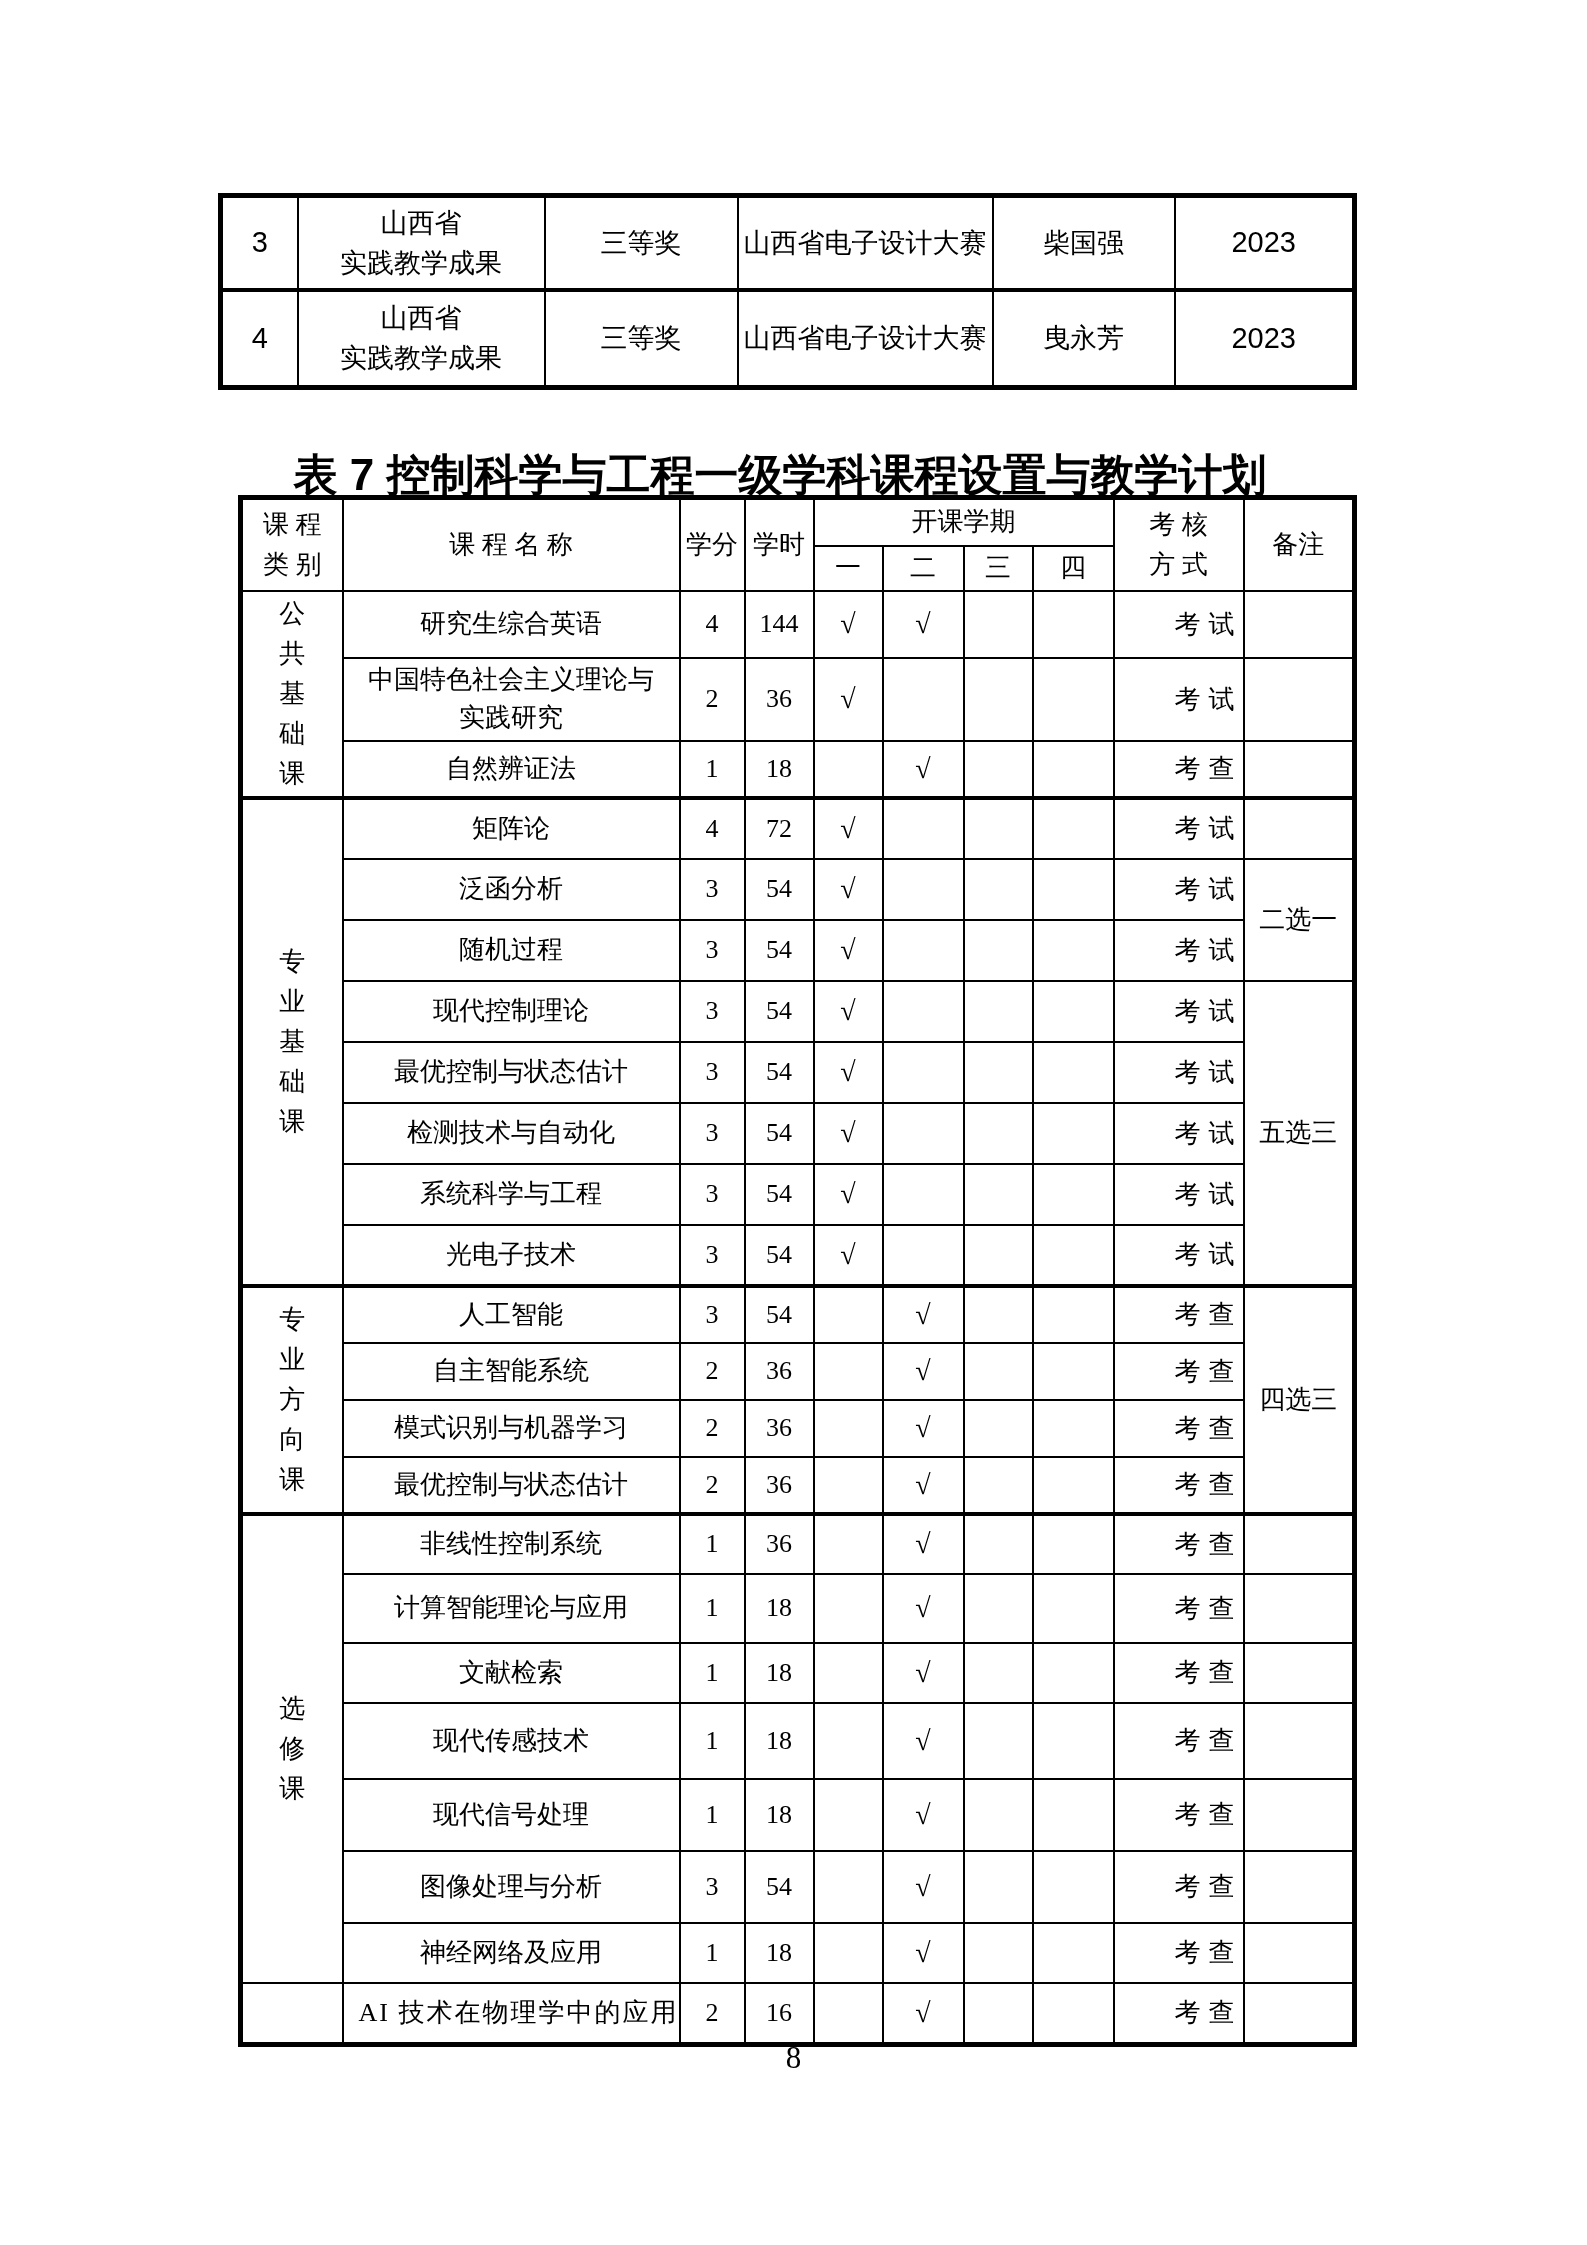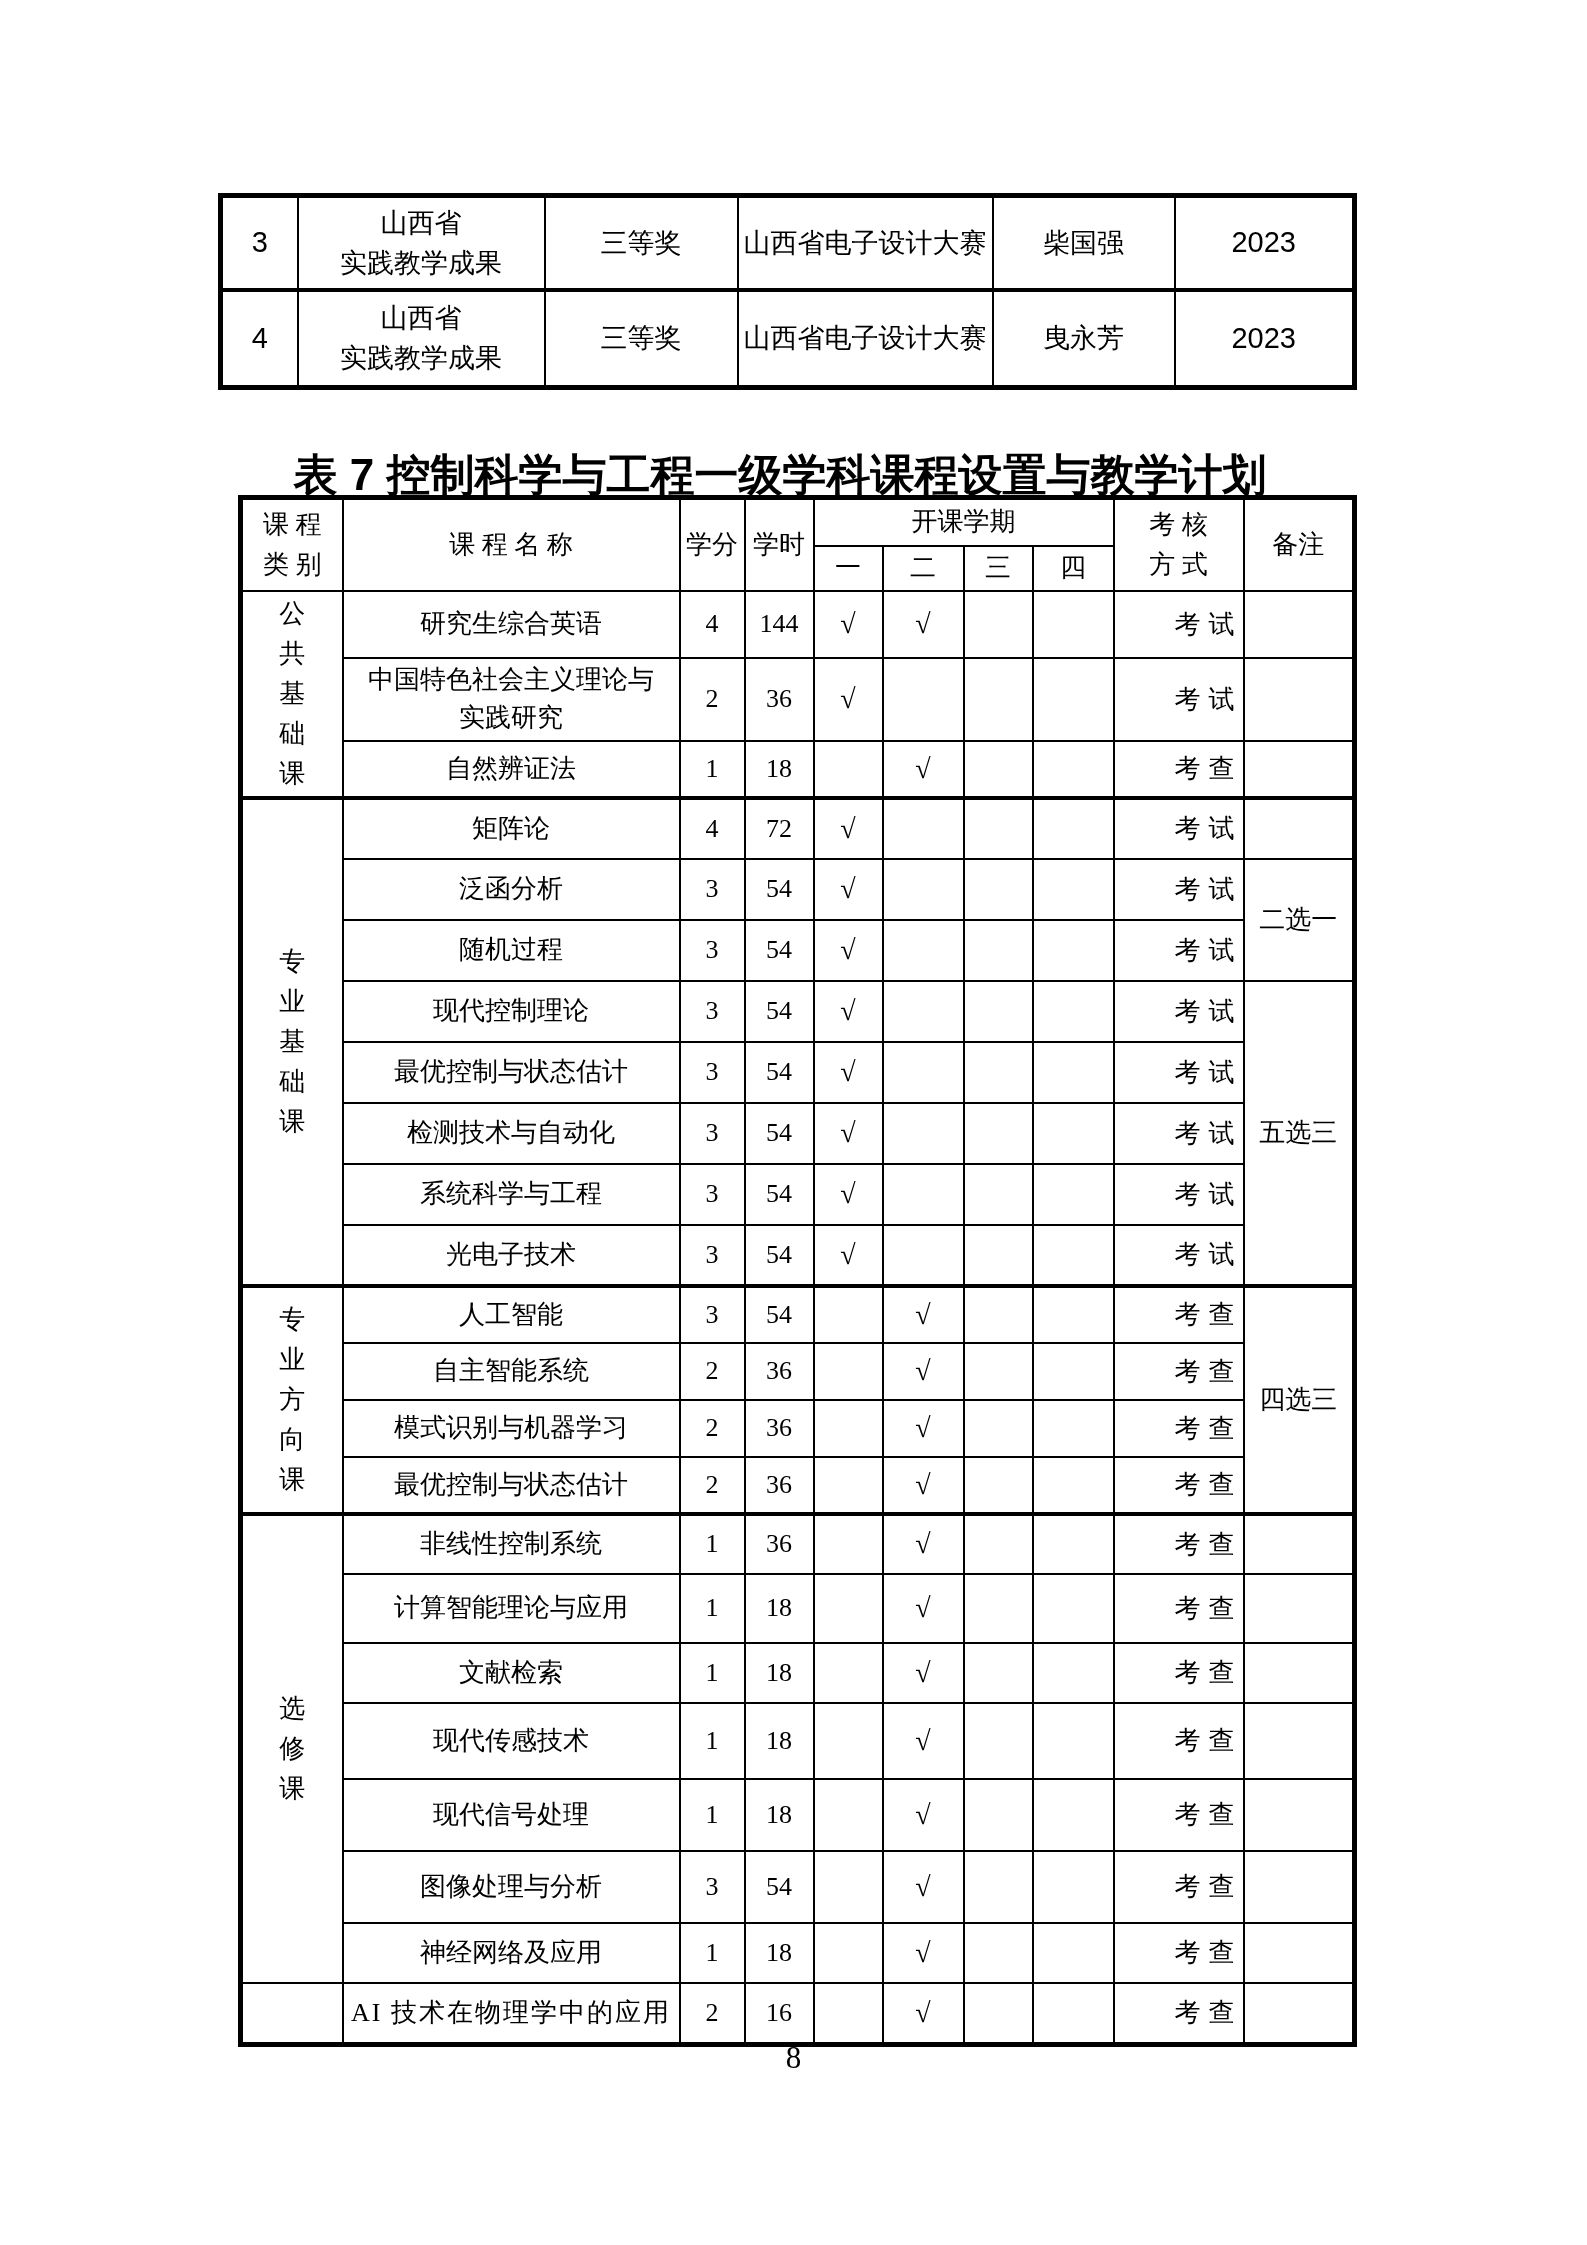--- a/index.html
+++ b/index.html
@@ -29,21 +29,21 @@
            font-weight:bold; font-size:44px;margin-left:8px; }
 
   
   .curriculum { position:absolute; left:238px; top:495px; width:1114px;
                 border:5px solid #000; font-size:26px; }
   .curriculum td.hd { white-space:pre-line; line-height:40px; }
   .curriculum tr.h1 { height:48px; }
   .curriculum tr.h2 { height:45px; }
   .curriculum td.cat { white-space:pre-line; line-height:40px; }
   .curriculum td.nm { white-space:pre-line; line-height:38px; }
-  .curriculum td.nm-fill { text-align:center; letter-spacing:2px; }
+  .curriculum td.nm-fill { text-align:right; letter-spacing:2px; }
   .curriculum td.ck { font-size:28px; }
   .curriculum td.as { letter-spacing:8px; text-indent:8px;text-align:right; }
   .curriculum tr.sec > td { border-top:4px solid #000; }
 
   
   .pageno { position:absolute; left:0; top:2040px; width:1587px;
             text-align:center; font-size:31px; }
 </style>
 </head>
 <body>

